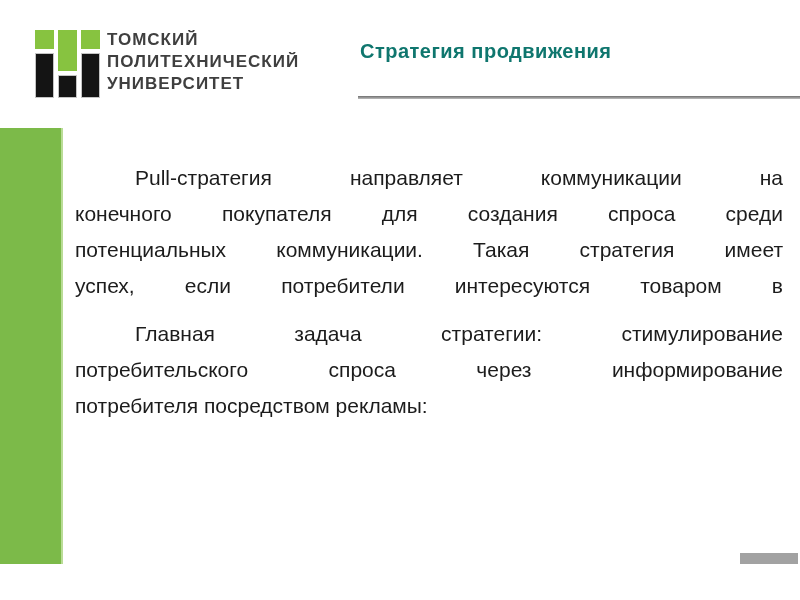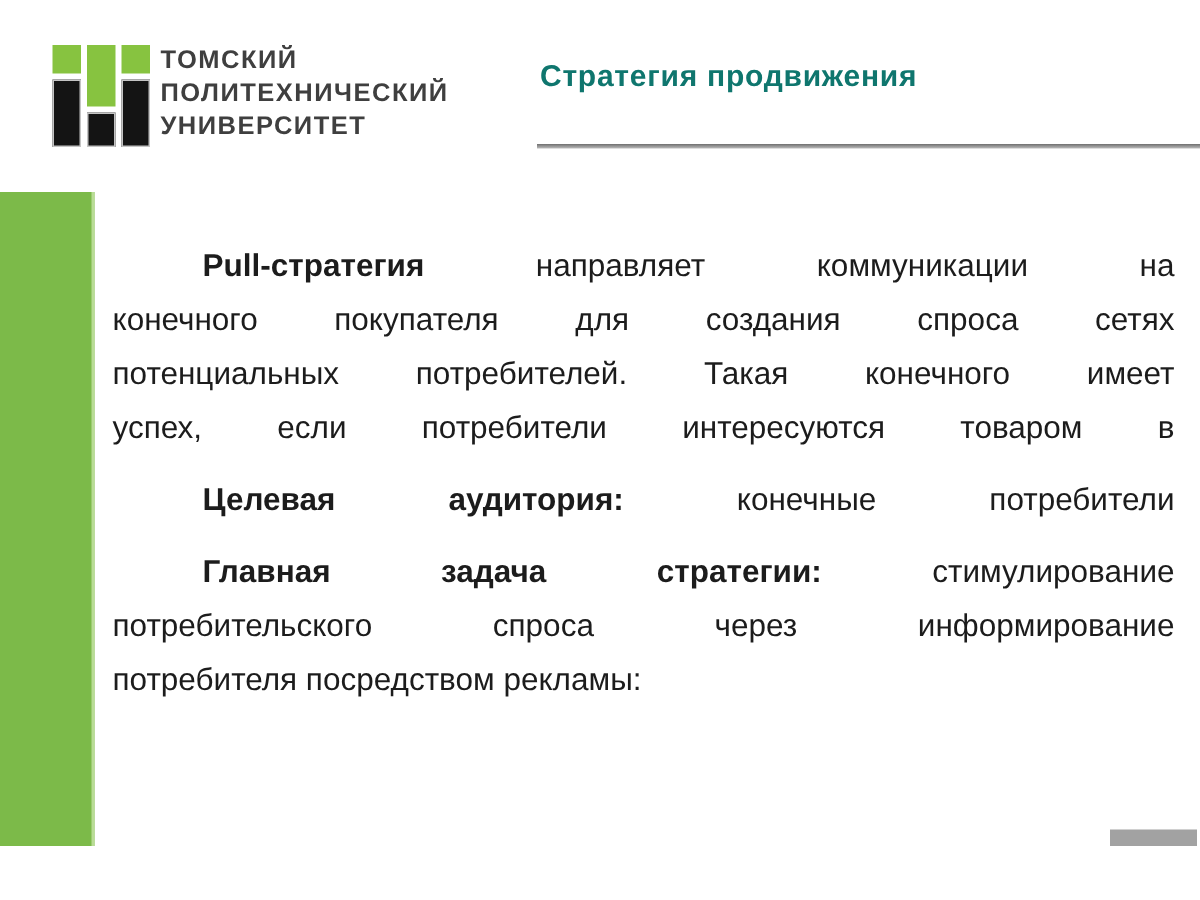--- a/index.html
+++ b/index.html
@@ -89,21 +89,21 @@
   .line {
     height: 36px;
     line-height: 36px;
     text-align: justify;
     text-align-last: justify;
     white-space: nowrap;
     white-space: normal;
   }
   .line.indent { text-indent: 60px; }
   .line.last { text-align-last: left; }
-  .bold { font-weight: bold; }
+  .bold { font-weight: normal; }
 
   
   .pagenum-box {
     position: absolute;
     left: 740px;
     top: 540px;
     width: 58px;
     height: 55px;
     background: #a2a2a2;
     display: flex;
@@ -142,27 +142,26 @@
     <div>УНИВЕРСИТЕТ</div>
   </div>
 
   <h1 class="slide-title">Стратегия продвижения</h1>
   <div class="title-rule"></div>
 
   <div class="content">
 
     <div class="para">
       <div class="line indent"><span class="bold">Pull-стратегия</span><span> направляет коммуникации на</span></div>
-      <div class="line"><span>конечного покупателя для создания спроса сетях</span></div>
-      <div class="line"><span>потенциальных потребителей. Такая конечного имеет</span></div>
+      <div class="line"><span>конечного покупателя для создания спроса среди</span></div>
+      <div class="line"><span>потенциальных коммуникации. Такая стратегия имеет</span></div>
       <div class="line"><span>успех, если потребители интересуются товаром в</span></div>
     </div>
 
     <div class="para">
-      <div class="line indent"><span class="bold">Целевая аудитория:</span><span> конечные потребители</span></div>
     </div>
 
     <div class="para">
       <div class="line indent"><span class="bold">Главная задача стратегии:</span><span> стимулирование</span></div>
       <div class="line"><span>потребительского спроса через информирование</span></div>
       <div class="line last"><span>потребителя посредством рекламы:</span></div>
     </div>
 
   </div>
 

